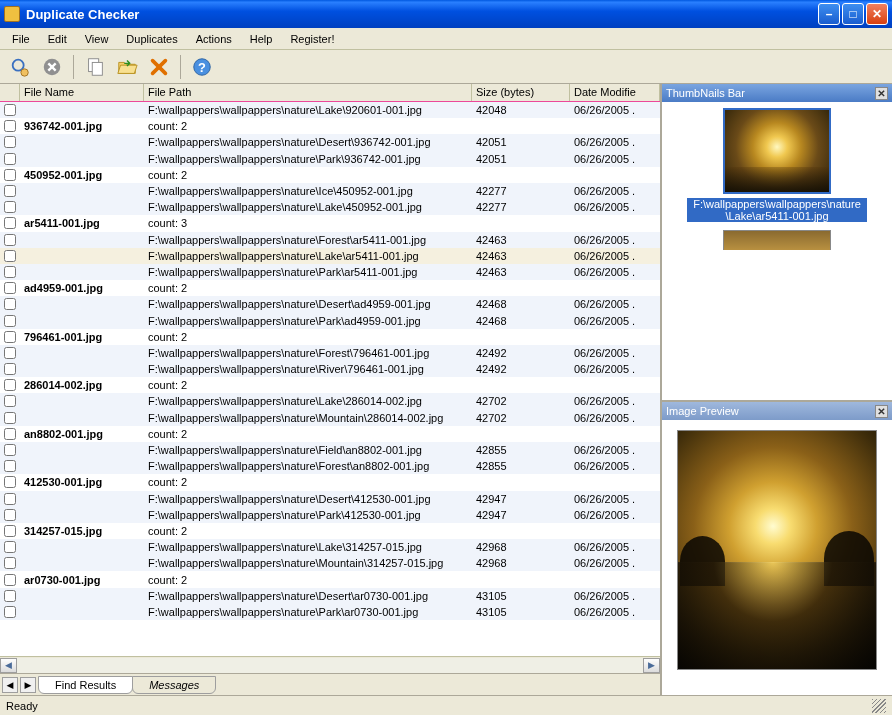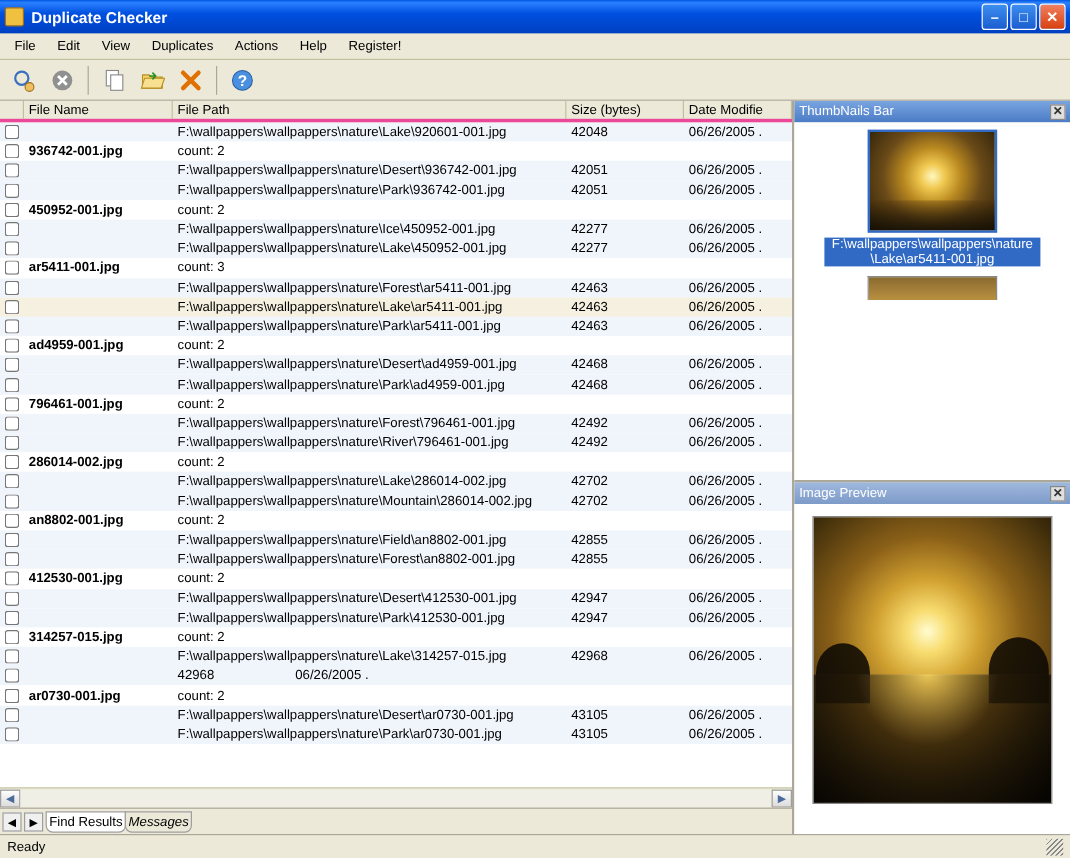--- a/index.html
+++ b/index.html
@@ -90,21 +90,21 @@
 }
 .grid-wrap {
   flex: 1;
   overflow: hidden;
   background: white;
   position: relative;
 }
 .grid-header {
   display: flex;
   background: #ece9d8;
-  border-bottom: 3px solid #ec4899;
+  border-bottom: 1px solid #ec4899;
   height: 18px;
 }
 .gh-cell {
   border-right: 1px solid #c0c0a0;
   padding: 2px 4px;
   font-size: 11px;
   white-space: nowrap;
   overflow: hidden;
   cursor: pointer;
 }
@@ -164,21 +164,21 @@
 .tab-nav {
   width: 16px; height: 16px;
   border: 1px solid #9e9e9e;
   background: #f0f0f0;
   display:flex; align-items:center; justify-content:center;
   font-size: 9px;
   cursor: pointer;
   margin-right: 2px;
 }
 .tab {
-  padding: 2px 2px;
+  padding: 2px 16px;
   background: white;
   border: 1px solid #9e9e9e;
   border-top-left-radius: 0;
   border-bottom-right-radius: 6px;
   border-bottom-left-radius: 6px;
   font-size: 11px;
   margin-right: -1px;
   cursor: pointer;
 }
 .tab.inactive { background: #ece9d8; font-style: italic; }
@@ -646,20 +646,21 @@
             <div class="cell c-name"></div>
             <div class="cell c-path">F:\wallpappers\wallpappers\nature\Lake\314257-015.jpg</div>
             <div class="cell c-size">42968</div>
             <div class="cell c-date">06/26/2005 .</div>
           </div>
           <div class="row stripe-b">
             <div class="cell c-check">
               <input type="checkbox" style="">
             </div>
             <div class="cell c-name"></div>
+            <div class="cell c-path">F:\wallpappers\wallpappers\nature\Mountain\314257-015.jpg</div>
             <div class="cell c-size">42968</div>
             <div class="cell c-date">06/26/2005 .</div>
           </div>
           <div class="row stripe-a group">
             <div class="cell c-check">
               <input type="checkbox" style="">
             </div>
             <div class="cell c-name">ar0730-001.jpg</div>
             <div class="cell c-path">count: 2</div>
             <div class="cell c-size"></div>

